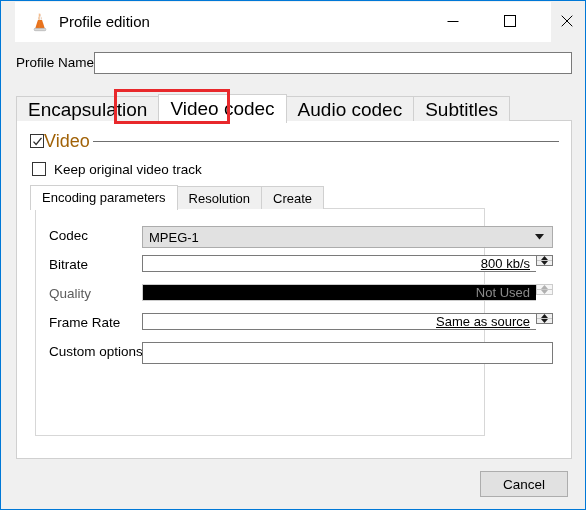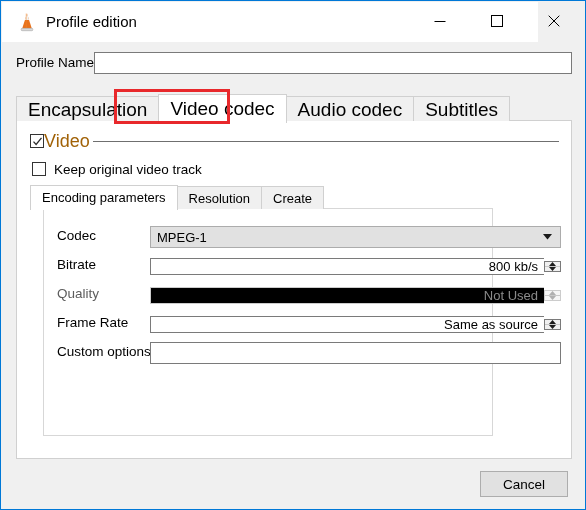--- a/index.html
+++ b/index.html
@@ -18,21 +18,21 @@
     height: 510px;
     box-sizing: border-box;
     border: 1px solid #0078d7;
     background: #f0f0f0;
     overflow: hidden;
   }
 
   
   #titlebar {
     position: absolute;
-    left: 1px;
+    left: 14px;
     top: 1px;
     width: 536px;
     height: 40px;
     background: #ffffff;
     display: flex;
     align-items: center;
   }
   #app-icon {
     position: absolute;
     left: 14px;
@@ -230,21 +230,21 @@
     background: #ffffff;
     height: 25px;
     line-height: 24px;
     margin-bottom: -1px;
     z-index: 4;
     position: relative;
   }
 
   #inner-panel {
     position: absolute;
-    left: 26px;
+    left: 18px;
     top: 87px;
     width: 450px;
     height: 228px;
     box-sizing: border-box;
     background: #ffffff;
     border: 1px solid #d7d7d7;
     z-index: 2;
   }
 
   
@@ -291,21 +291,22 @@
     right: 8px;
     top: 0;
     bottom: 0;
     display: flex;
     align-items: center;
   }
 
   
   .spin {
     display: flex;
-    align-items: center;
+    align-items: flex-start;
+    text-decoration: underline;
   }
   .spin-field {
     flex: 1;
     border: 1px solid #7a7a7a;
     border-right: none;
     background: #ffffff;
     display: flex;
     align-items: center;
     justify-content: flex-end;
     font-size: 13px;

